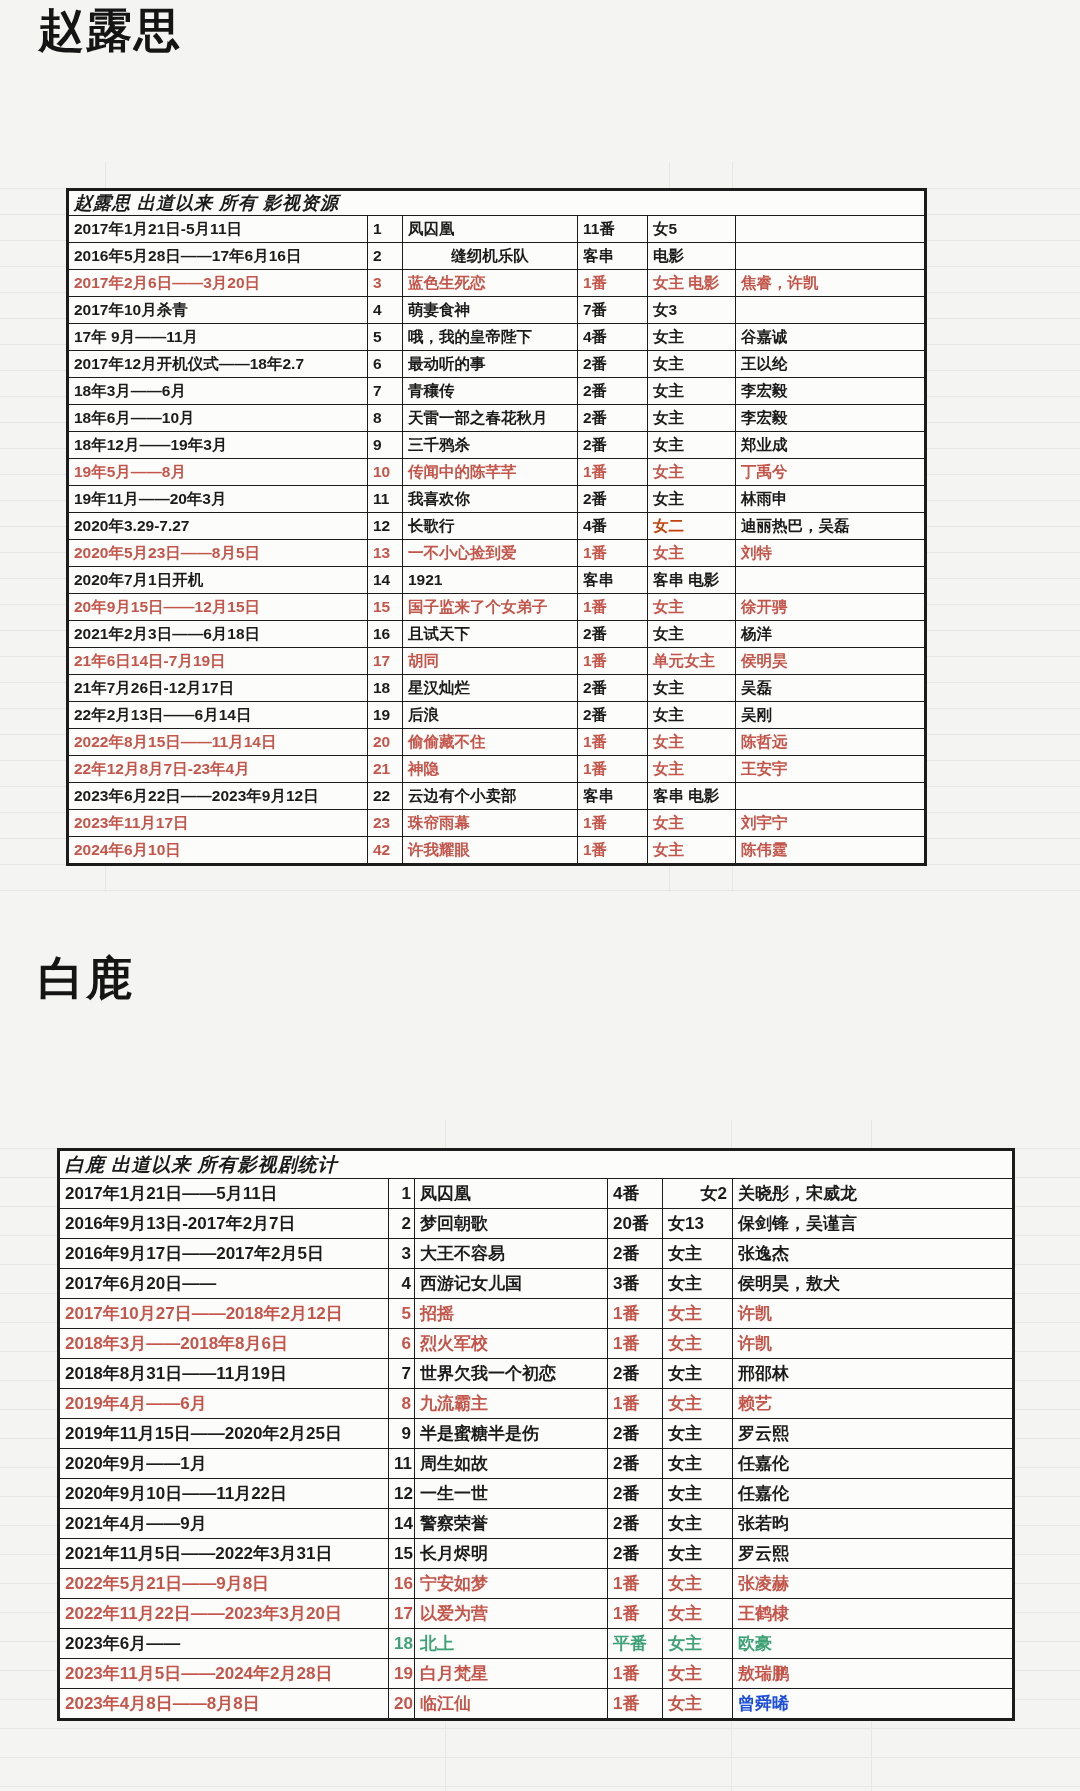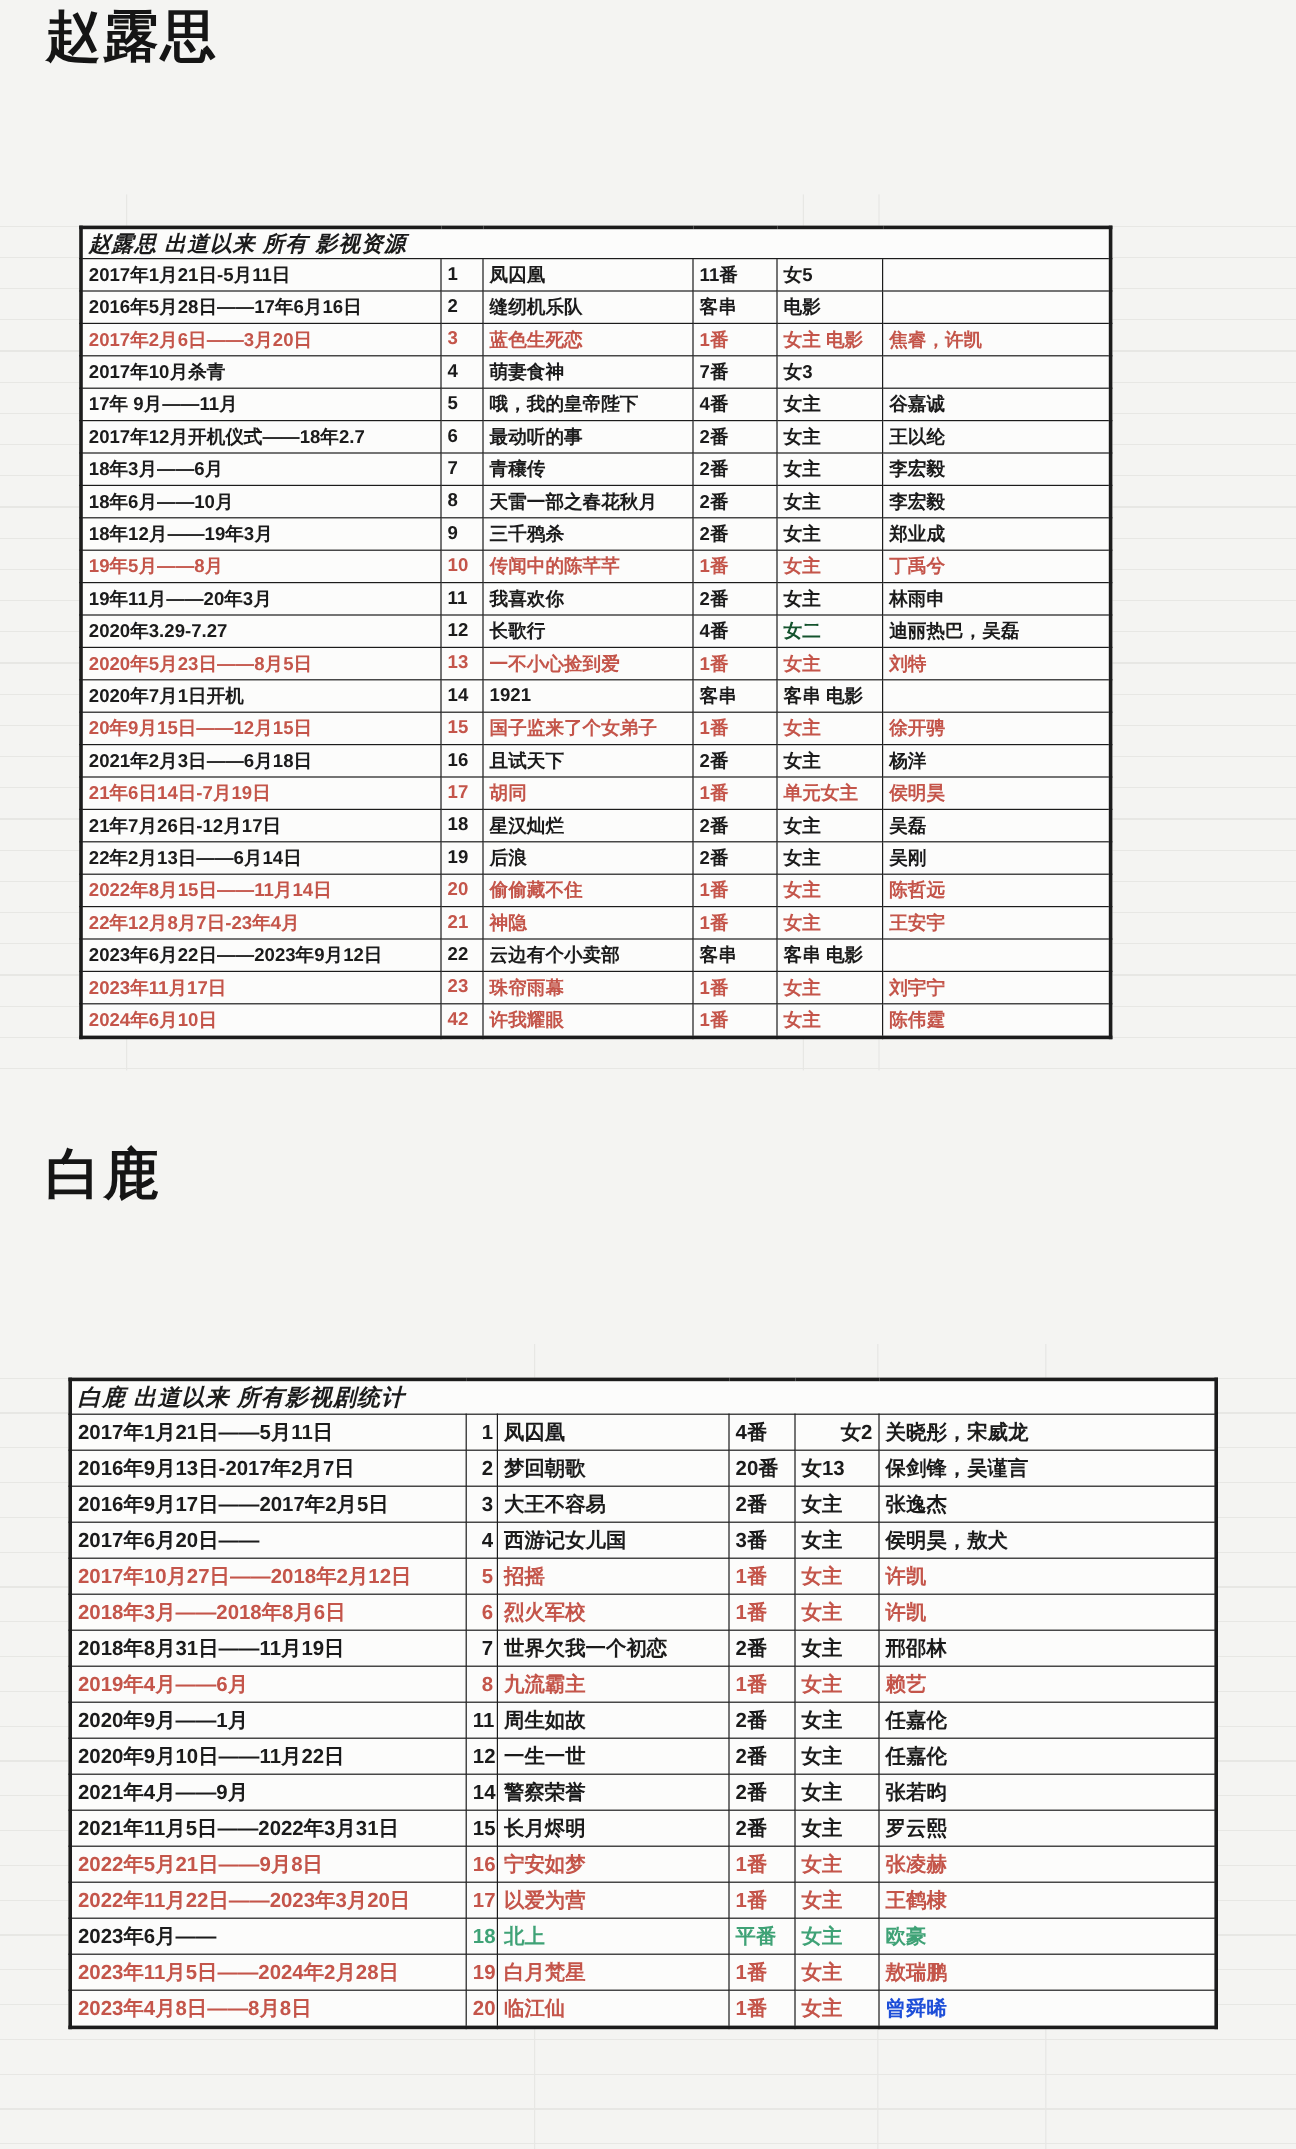--- a/index.html
+++ b/index.html
@@ -89,21 +89,21 @@
         <td class="col-date" style="color: rgb(27, 27, 27);">2017年1月21日-5月11日</td>
         <td class="col-no" style="color: rgb(27, 27, 27);">1</td>
         <td class="col-title" style="color: rgb(27, 27, 27);">凤囚凰</td>
         <td class="col-rank" style="color: rgb(27, 27, 27);">11番</td>
         <td class="col-role" style="color: rgb(27, 27, 27);">女5</td>
         <td class="col-costar" style="color: rgb(27, 27, 27);"></td>
       </tr>
       <tr>
         <td class="col-date" style="color: rgb(27, 27, 27);">2016年5月28日——17年6月16日</td>
         <td class="col-no" style="color: rgb(27, 27, 27);">2</td>
-        <td class="col-title" style="color: rgb(27, 27, 27);">缝纫机乐队</td>
+        <td class="col-title" style="color: rgb(27, 27, 27); text-align: center;">缝纫机乐队</td>
         <td class="col-rank" style="color: rgb(27, 27, 27);">客串</td>
         <td class="col-role" style="color: rgb(27, 27, 27);">电影</td>
         <td class="col-costar" style="color: rgb(27, 27, 27);"></td>
       </tr>
       <tr>
         <td class="col-date" style="color: rgb(196, 85, 74);">2017年2月6日——3月20日</td>
         <td class="col-no" style="color: rgb(196, 85, 74);">3</td>
         <td class="col-title" style="color: rgb(196, 85, 74);">蓝色生死恋</td>
         <td class="col-rank" style="color: rgb(196, 85, 74);">1番</td>
         <td class="col-role" style="color: rgb(196, 85, 74);">女主 电影</td>
@@ -171,21 +171,21 @@
         <td class="col-title" style="color: rgb(27, 27, 27);">我喜欢你</td>
         <td class="col-rank" style="color: rgb(27, 27, 27);">2番</td>
         <td class="col-role" style="color: rgb(27, 27, 27);">女主</td>
         <td class="col-costar" style="color: rgb(27, 27, 27);">林雨申</td>
       </tr>
       <tr>
         <td class="col-date" style="color: rgb(27, 27, 27);">2020年3.29-7.27</td>
         <td class="col-no" style="color: rgb(27, 27, 27);">12</td>
         <td class="col-title" style="color: rgb(27, 27, 27);">长歌行</td>
         <td class="col-rank" style="color: rgb(27, 27, 27);">4番</td>
-        <td class="col-role" style="color: #14532d;">女二</td>
+        <td class="col-role" style="color: #c2410c;">女二</td>
         <td class="col-costar" style="color: rgb(27, 27, 27);">迪丽热巴，吴磊</td>
       </tr>
       <tr>
         <td class="col-date" style="color: rgb(196, 85, 74);">2020年5月23日——8月5日</td>
         <td class="col-no" style="color: rgb(196, 85, 74);">13</td>
         <td class="col-title" style="color: rgb(196, 85, 74);">一不小心捡到爱</td>
         <td class="col-rank" style="color: rgb(196, 85, 74);">1番</td>
         <td class="col-role" style="color: rgb(196, 85, 74);">女主</td>
         <td class="col-costar" style="color: rgb(196, 85, 74);">刘特</td>
       </tr>
@@ -355,20 +355,28 @@
       </tr>
       <tr>
         <td class="col-date" style="color: rgb(196, 85, 74);">2019年4月——6月</td>
         <td class="col-no" style="color: rgb(196, 85, 74);">8</td>
         <td class="col-title" style="color: rgb(196, 85, 74);">九流霸主</td>
         <td class="col-rank" style="color: rgb(196, 85, 74);">1番</td>
         <td class="col-role" style="color: rgb(196, 85, 74);">女主</td>
         <td class="col-costar" style="color: rgb(196, 85, 74);">赖艺</td>
       </tr>
       <tr>
+        <td class="col-date" style="color: rgb(27, 27, 27);">2019年11月15日——2020年2月25日</td>
+        <td class="col-no" style="color: rgb(27, 27, 27);">9</td>
+        <td class="col-title" style="color: rgb(27, 27, 27);">半是蜜糖半是伤</td>
+        <td class="col-rank" style="color: rgb(27, 27, 27);">2番</td>
+        <td class="col-role" style="color: rgb(27, 27, 27);">女主</td>
+        <td class="col-costar" style="color: rgb(27, 27, 27);">罗云熙</td>
+      </tr>
+      <tr>
         <td class="col-date" style="color: rgb(27, 27, 27);">2020年9月——1月</td>
         <td class="col-no" style="color: rgb(27, 27, 27);">11</td>
         <td class="col-title" style="color: rgb(27, 27, 27);">周生如故</td>
         <td class="col-rank" style="color: rgb(27, 27, 27);">2番</td>
         <td class="col-role" style="color: rgb(27, 27, 27);">女主</td>
         <td class="col-costar" style="color: rgb(27, 27, 27);">任嘉伦</td>
       </tr>
       <tr>
         <td class="col-date" style="color: rgb(27, 27, 27);">2020年9月10日——11月22日</td>
         <td class="col-no" style="color: rgb(27, 27, 27);">12</td>

